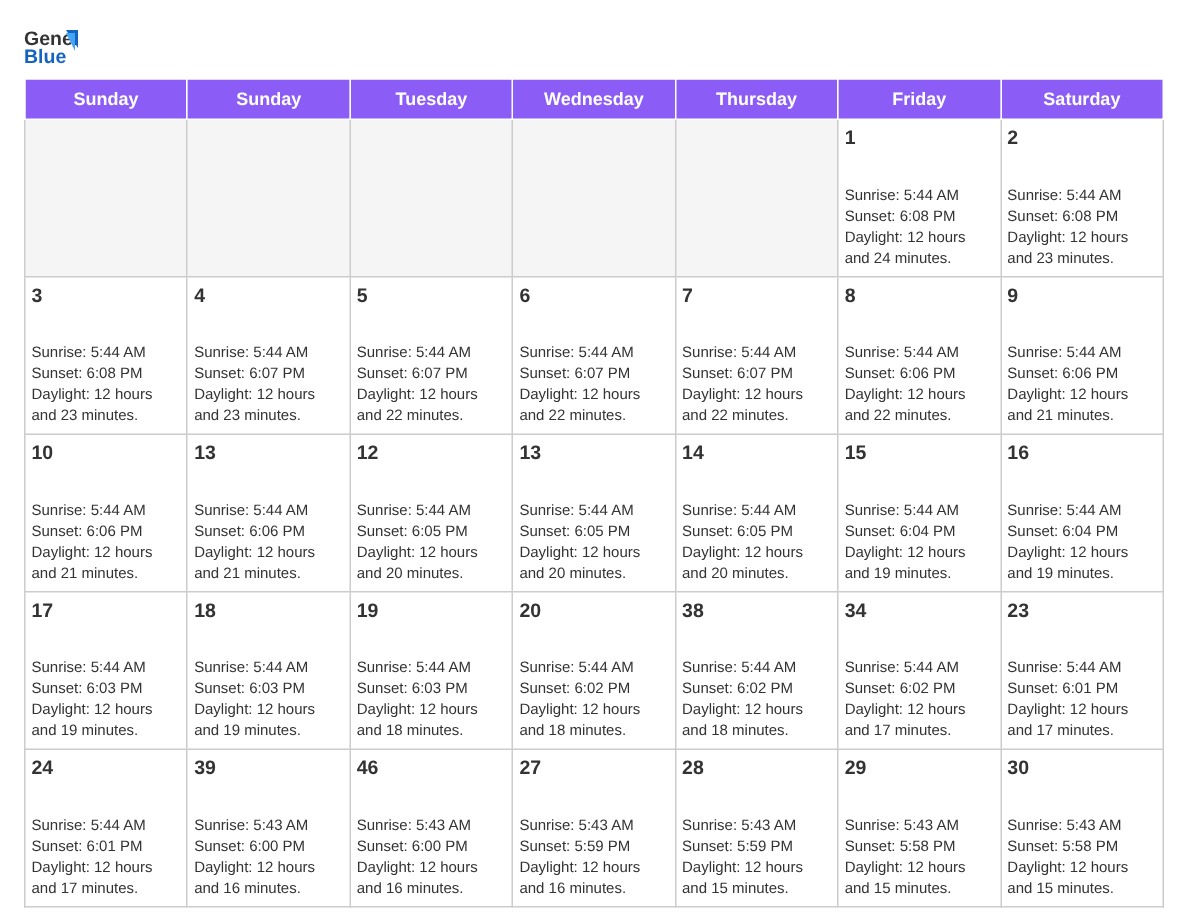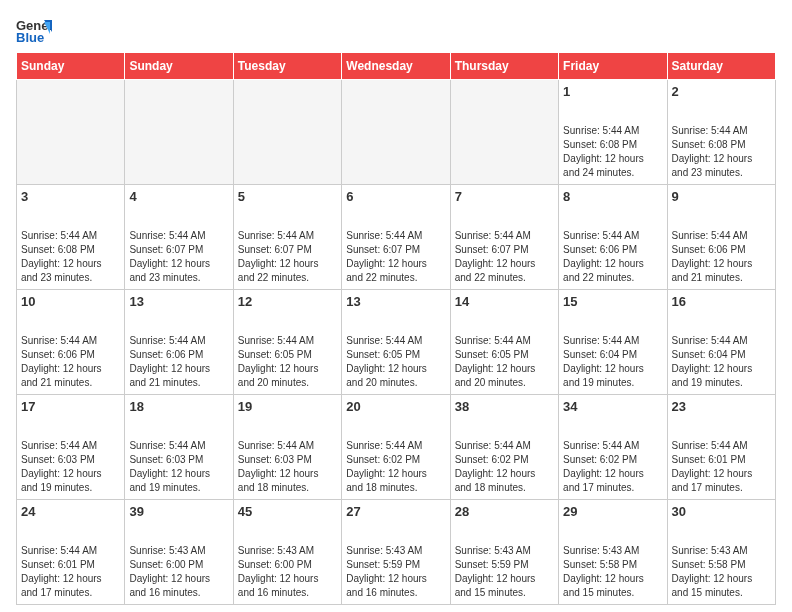--- a/index.html
+++ b/index.html
@@ -36,24 +36,24 @@
     .subtitle {
       font-size: 14px;
       color: #555;
     }
     .calendar {
       width: 100%;
       border-collapse: collapse;
       font-size: 11px;
     }
     .calendar th {
-      background: #ef4444;
+      background: #8b5cf6;
       color: #fff;
       padding: 6px 4px;
-      text-align: left;
+      text-align: center;
       font-size: 12px;
       border: 1px solid #fff;
     }
     .calendar td {
       border: 1px solid #ccc;
       vertical-align: top;
       padding: 4px;
       width: 108px;
       min-height: 80px;
       height: 80px;
@@ -268,21 +268,21 @@
 Sunset: 6:01 PM
 Daylight: 12 hours and 17 minutes.</div>
         </td>
         <td>
           <span class="day-number">39</span>
           <div class="day-info">Sunrise: 5:43 AM
 Sunset: 6:00 PM
 Daylight: 12 hours and 16 minutes.</div>
         </td>
         <td>
-          <span class="day-number">45</span>
+          <span class="day-number">46</span>
           <div class="day-info">Sunrise: 5:43 AM
 Sunset: 6:00 PM
 Daylight: 12 hours and 16 minutes.</div>
         </td>
         <td>
           <span class="day-number">27</span>
           <div class="day-info">Sunrise: 5:43 AM
 Sunset: 5:59 PM
 Daylight: 12 hours and 16 minutes.</div>
         </td>

